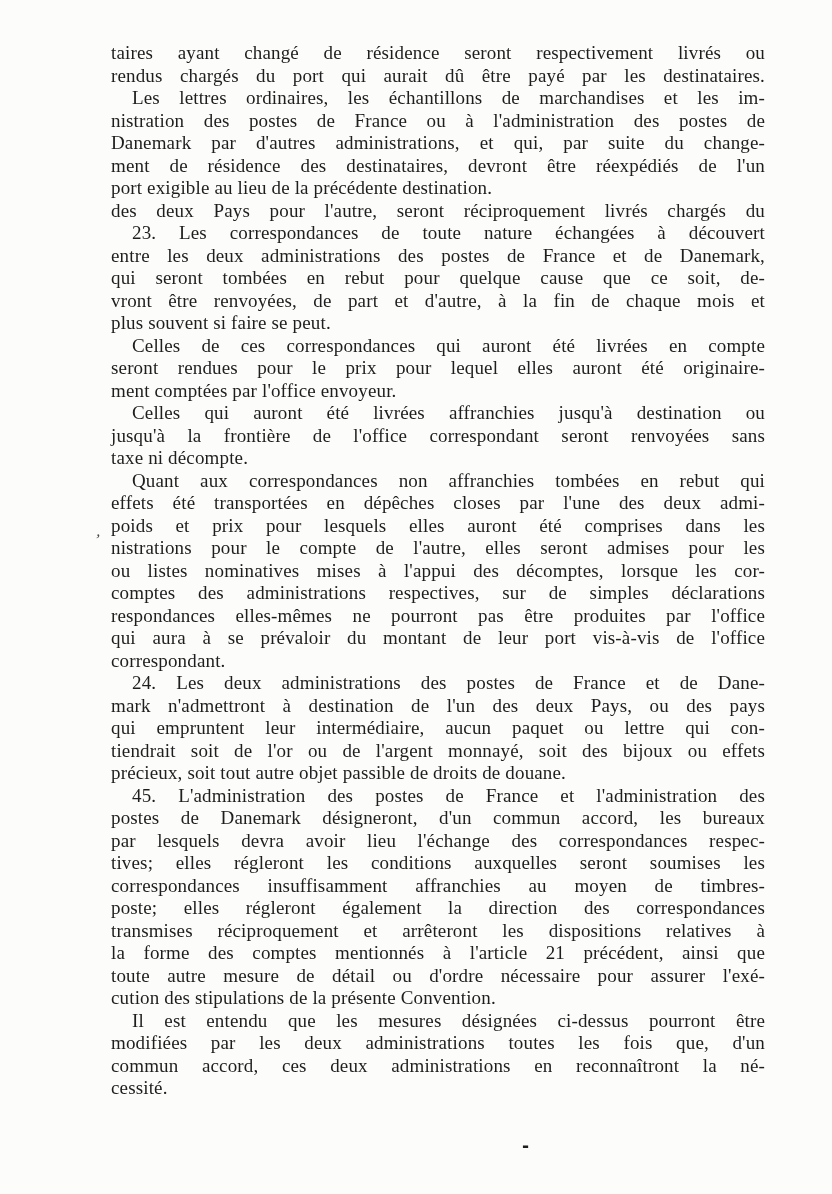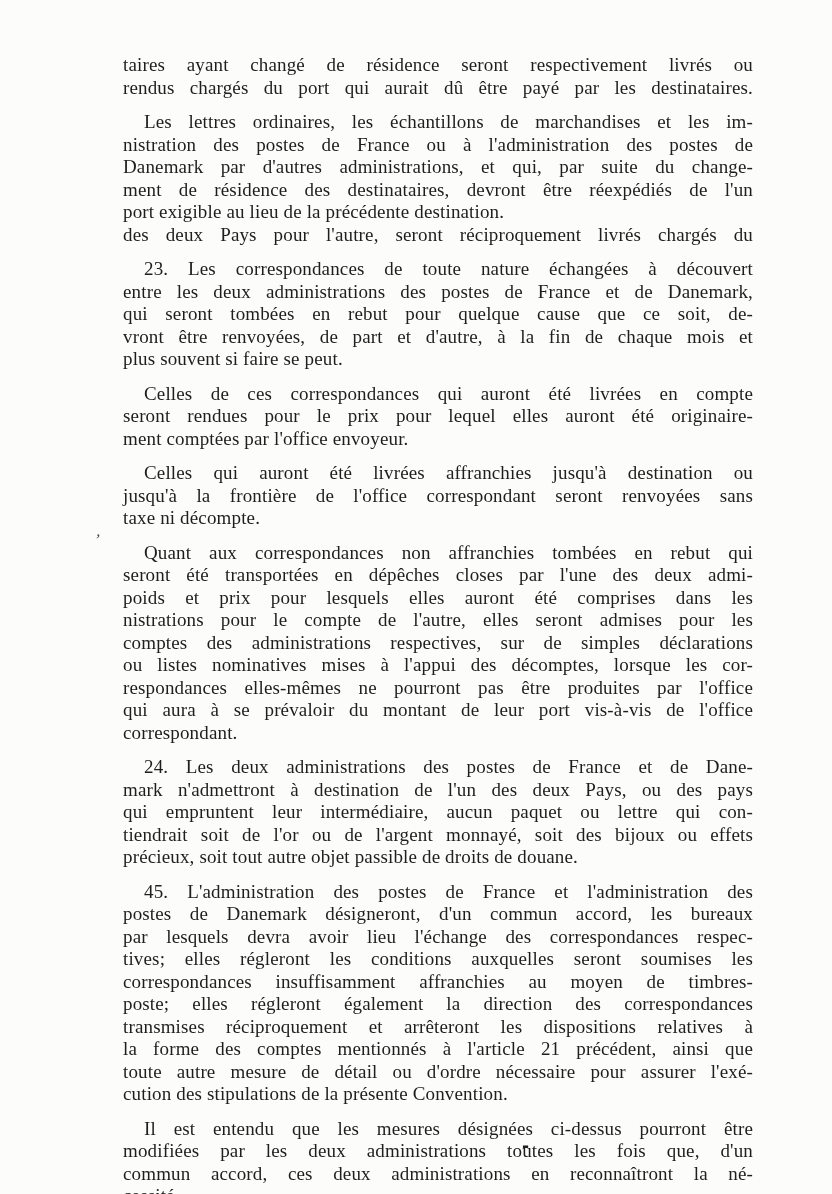--- a/index.html
+++ b/index.html
@@ -21,21 +21,21 @@
     left: 111px;
     top: 42px;
     width: 654px;
     font-family: "Liberation Serif", "DejaVu Serif", serif;
     font-size: 19px;
     line-height: 22.5px;
     letter-spacing: 0.15px;
     text-rendering: optimizeLegibility;
   }
   .paragraph {
-    margin: 12px;
+    margin: 0;
     padding: 0;
   }
   .line {
     text-align: justify;
     text-align-last: justify;
     text-justify: inter-word;
     height: 22.5px;
     overflow: visible;
     white-space: nowrap0; 
   }
@@ -95,25 +95,25 @@
         <div class="line">seront rendues pour le prix pour lequel elles auront été originaire-</div>
         <div class="line last">ment comptées par l'office envoyeur.</div>
       </div>
       <div class="paragraph">
         <div class="line indent">Celles qui auront été livrées affranchies jusqu'à destination ou</div>
         <div class="line">jusqu'à la frontière de l'office correspondant seront renvoyées sans</div>
         <div class="line last">taxe ni décompte.</div>
       </div>
       <div class="paragraph">
         <div class="line indent">Quant aux correspondances non affranchies tombées en rebut qui</div>
-        <div class="line">seront été transportées en dépêches closes par l'une des deux admi-</div>
+        <div class="line">effets été transportées en dépêches closes par l'une des deux admi-</div>
         <div class="line">poids et prix pour lesquels elles auront été comprises dans les</div>
         <div class="line">nistrations pour le compte de l'autre, elles seront admises pour les</div>
+        <div class="line">ou listes nominatives mises à l'appui des décomptes, lorsque les cor-</div>
         <div class="line">comptes des administrations respectives, sur de simples déclarations</div>
-        <div class="line">ou listes nominatives mises à l'appui des décomptes, lorsque les cor-</div>
         <div class="line">respondances elles-mêmes ne pourront pas être produites par l'office</div>
         <div class="line">qui aura à se prévaloir du montant de leur port vis-à-vis de l'office</div>
         <div class="line last">correspondant.</div>
       </div>
       <div class="paragraph">
         <div class="line indent">24. Les deux administrations des postes de France et de Dane-</div>
         <div class="line">mark n'admettront à destination de l'un des deux Pays, ou des pays</div>
         <div class="line">qui empruntent leur intermédiaire, aucun paquet ou lettre qui con-</div>
         <div class="line">tiendrait soit de l'or ou de l'argent monnayé, soit des bijoux ou effets</div>
         <div class="line last">précieux, soit tout autre objet passible de droits de douane.</div>

